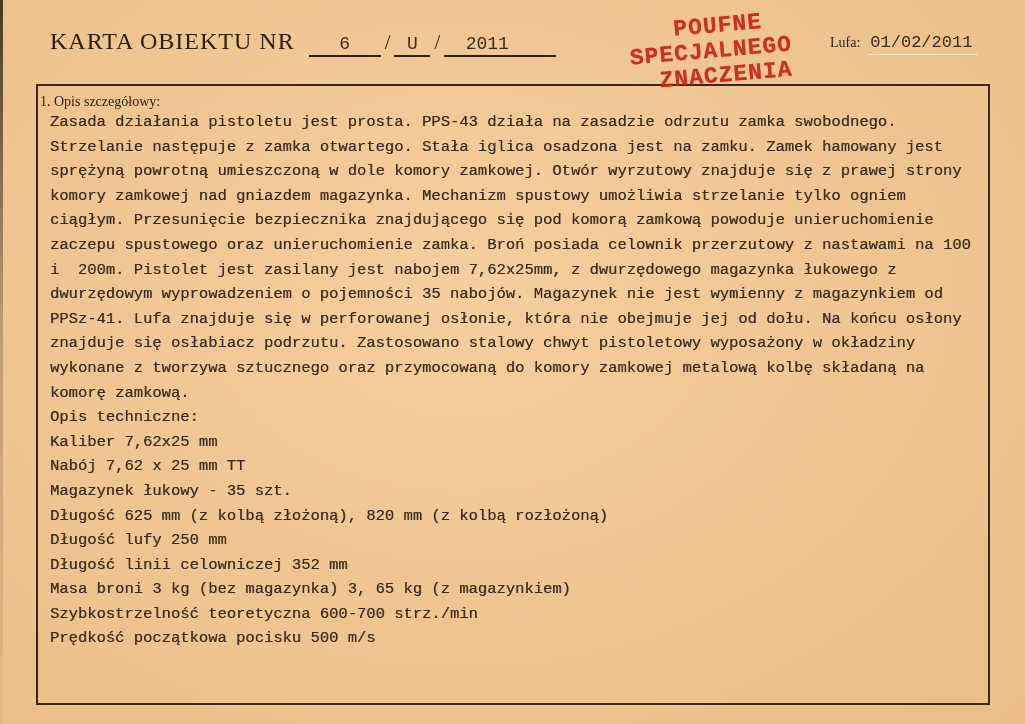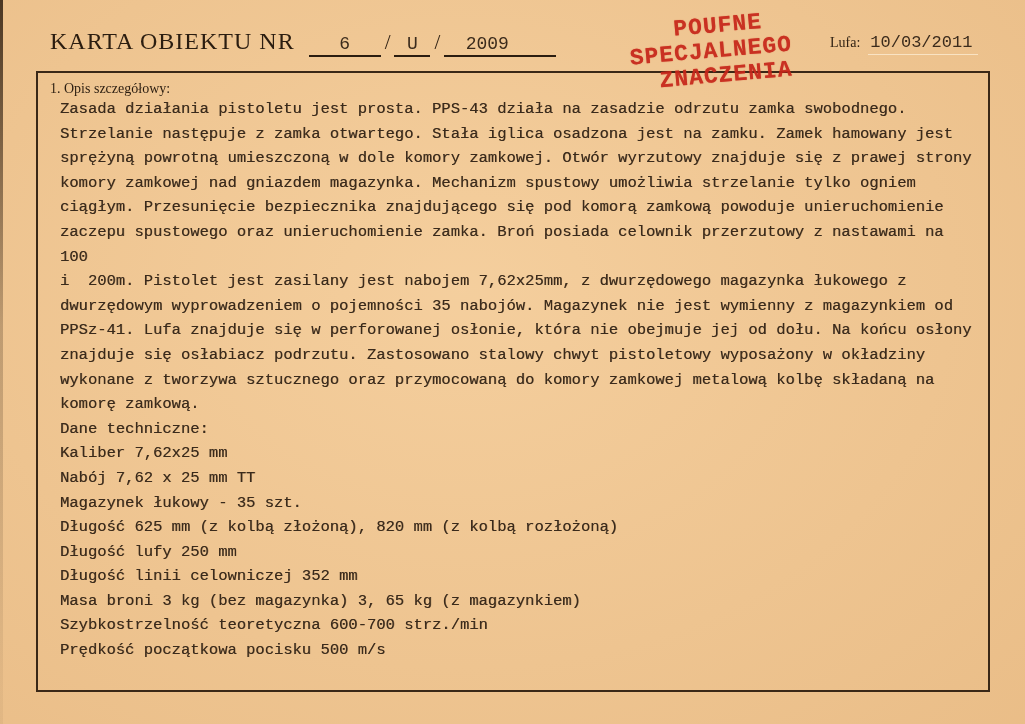--- a/index.html
+++ b/index.html
@@ -71,25 +71,25 @@
     text-shadow: 0 0 1px rgba(199,38,26,0.7);
     pointer-events: none;
   }
   .stamp-line { font-size: 23px; letter-spacing: 1px; line-height: 25px; }
   .stamp-line.l1 { transform: translateX(2px); }
   .stamp-line.l2 { transform: translateX(-7px); }
   .stamp-line.l3 { transform: translateX(6px); }
 
   
   .card-box {
-    position: absolute; left: 36px; top: 71px;
+    position: absolute; left: 36px; top: 84px;
     width: 954px; height: 621px;
     border: 2px solid #3a2817;
     box-sizing: border-box;
-    padding: 7px 10px;
+    padding: 7px 0;
     z-index: 2;
   }
   .section-label {
     font-size: 14px; color: #2b1d10;
     margin: 1px 0 0 2px;
   }
   .typewriter {
     font-family: "Liberation Mono", monospace;
     font-size: 15.5px;
     line-height: 24.6px;
@@ -105,26 +105,26 @@
 <div class="paper"></div>
 <div class="edge-shadow"></div>
 
 <header class="header">
   <h1 class="title">KARTA OBIEKTU NR</h1>
   <div class="number-fields">
     <span class="num-seg first">6</span>
     <span class="slash">/</span>
     <span class="num-seg second">U</span>
     <span class="slash">/</span>
-    <span class="num-seg third">2009</span>
+    <span class="num-seg third">2011</span>
   </div>
 </header>
 
 <div class="date-field">
-  <span class="date-label">Lufa:</span><span class="date-value">10/03/2011</span>
+  <span class="date-label">Lufa:</span><span class="date-value">01/02/2011</span>
 </div>
 
 <div class="stamp">
   <div class="stamp-line l1">POUFNE</div>
   <div class="stamp-line l2">SPECJALNEGO</div>
   <div class="stamp-line l3">ZNACZENIA</div>
 </div>
 
 <section class="card-box">
   <div class="section-label">1. Opis szczegółowy:</div>
@@ -133,21 +133,21 @@
 sprężyną powrotną umieszczoną w dole komory zamkowej. Otwór wyrzutowy znajduje się z prawej strony
 komory zamkowej nad gniazdem magazynka. Mechanizm spustowy umożliwia strzelanie tylko ogniem
 ciągłym. Przesunięcie bezpiecznika znajdującego się pod komorą zamkową powoduje unieruchomienie
 zaczepu spustowego oraz unieruchomienie zamka. Broń posiada celownik przerzutowy z nastawami na 100
 i  200m. Pistolet jest zasilany jest nabojem 7,62x25mm, z dwurzędowego magazynka łukowego z
 dwurzędowym wyprowadzeniem o pojemności 35 nabojów. Magazynek nie jest wymienny z magazynkiem od
 PPSz-41. Lufa znajduje się w perforowanej osłonie, która nie obejmuje jej od dołu. Na końcu osłony
 znajduje się osłabiacz podrzutu. Zastosowano stalowy chwyt pistoletowy wyposażony w okładziny
 wykonane z tworzywa sztucznego oraz przymocowaną do komory zamkowej metalową kolbę składaną na
 komorę zamkową.</div>
-  <div class="typewriter">Dane techniczne:</div>
+  <div class="typewriter">Opis techniczne:</div>
   <div class="typewriter">Kaliber 7,62x25 mm
 Nabój 7,62 x 25 mm TT
 Magazynek łukowy - 35 szt.
 Długość 625 mm (z kolbą złożoną), 820 mm (z kolbą rozłożoną)
 Długość lufy 250 mm
 Długość linii celowniczej 352 mm
 Masa broni 3 kg (bez magazynka) 3, 65 kg (z magazynkiem)
 Szybkostrzelność teoretyczna 600-700 strz./min
 Prędkość początkowa pocisku 500 m/s</div>
 </section>

